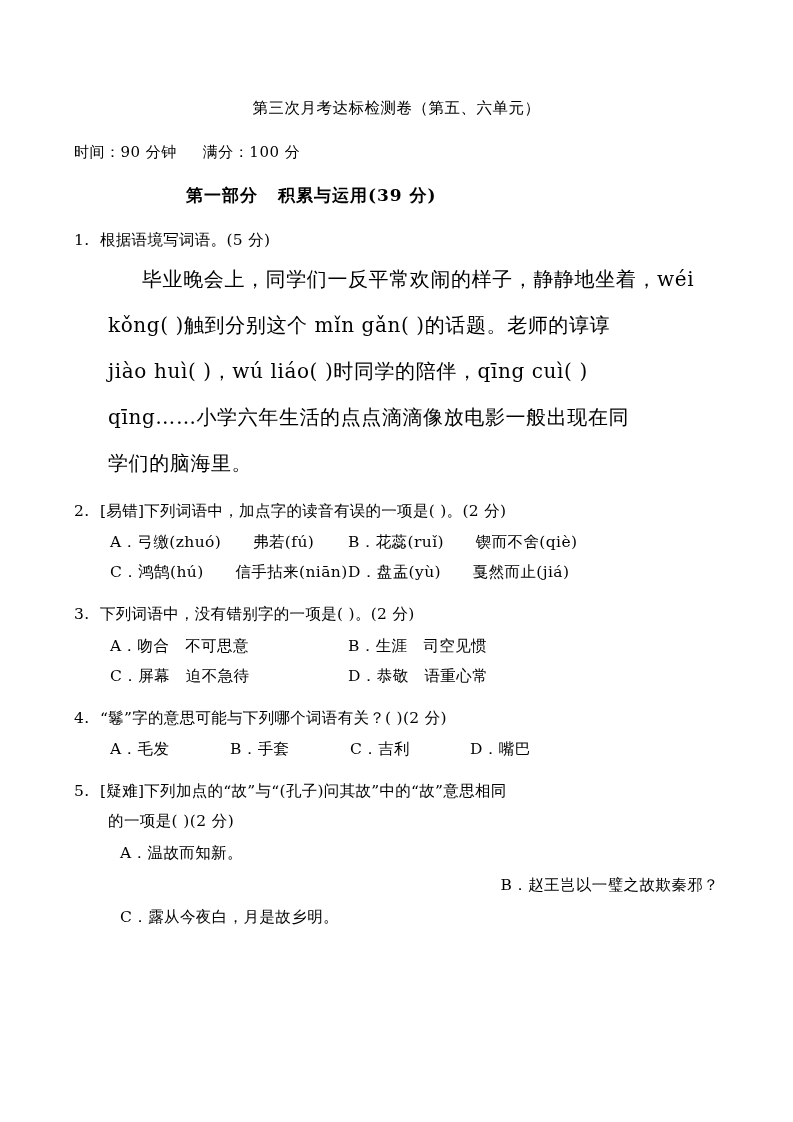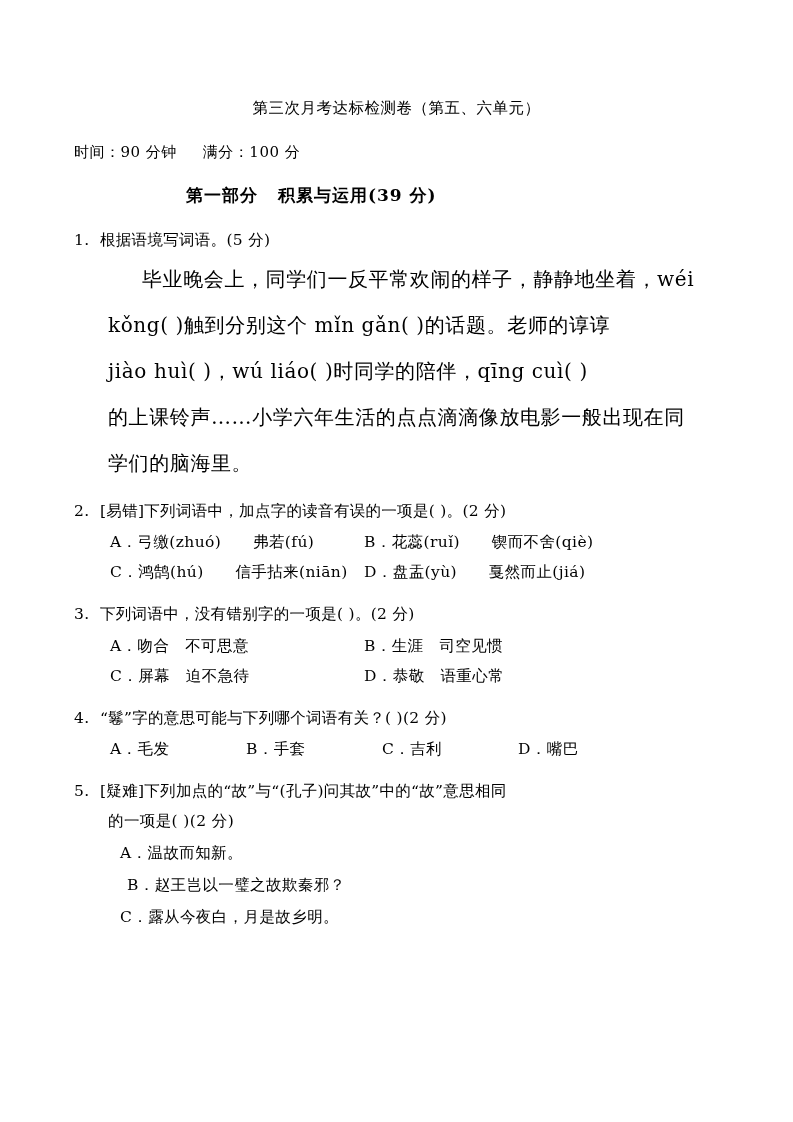--- a/index.html
+++ b/index.html
@@ -78,21 +78,20 @@
     text-align: justify;
   }
   .options {
     margin: 2px 0 0 36px;
     font-size: 15.5px;
     line-height: 1.95;
     letter-spacing: 0.4px;
   }
   .opt-row {
     display: flex;
-    gap: 16px;
   }
   .opt-row .c1 { width: 238px; flex: 0 0 238px; }
   .opt-row .c2 { flex: 1 1 auto; }
   .opt-row-3 .c1 { width: 120px; flex: 0 0 120px; }
   .opt-row-3 .c2 { width: 120px; flex: 0 0 120px; }
   .opt-row-3 .c3 { width: 120px; flex: 0 0 120px; }
   .opt-row-3 .c4 { flex: 1 1 auto; }
   .opt-line {
     margin: 0;
   }
@@ -125,21 +124,21 @@
   </div>
 
   <div class="q">
     <div class="q-head">
       <span class="q-num">1.</span>
       <span class="q-text">根据语境写词语。(5 分)</span>
     </div>
     <div class="para">毕业晚会上，同学们一反平常欢闹的样子，静静地坐着，wéi</div>
     <div class="para" style="text-indent:0;">kǒng(        )触到分别这个 mǐn gǎn(          )的话题。老师的谆谆</div>
     <div class="para" style="text-indent:0;">jiào huì(        )，wú liáo(        )时同学的陪伴，qīng cuì(           )</div>
-    <div class="para" style="text-indent:0;">的上课铃声……小学六年生活的点点滴滴像放电影一般出现在同</div>
+    <div class="para" style="text-indent:0;">qīng……小学六年生活的点点滴滴像放电影一般出现在同</div>
     <div class="para" style="text-indent:0;">学们的脑海里。</div>
   </div>
 
   <div class="q">
     <div class="q-head">
       <span class="q-num">2.</span>
       <span class="q-text">[易错]下列词语中，加点字的读音有误的一项是(        )。(2 分)</span>
     </div>
     <div class="options">
       <div class="opt-row">
@@ -186,18 +185,18 @@
   </div>
 
   <div class="q">
     <div class="q-head">
       <span class="q-num">5.</span>
       <span class="q-text">[疑难]下列加点的“故”与“(孔子)问其故”中的“故”意思相同</span>
     </div>
     <div class="cont-line">的一项是(        )(2 分)</div>
     <div class="options">
       <div class="sub-line" style="margin-left:10px;">A．温故而知新。</div>
-      <div class="sub-line" style="margin-left:17px;">B．赵王岂以一璧之故欺秦邪？</div>
+      <div class="sub-line" style="margin-left:17px;text-align:right;">B．赵王岂以一璧之故欺秦邪？</div>
       <div class="sub-line" style="margin-left:10px;">C．露从今夜白，月是故乡明。</div>
     </div>
   </div>
 
 </div>
 
 </body></html>

